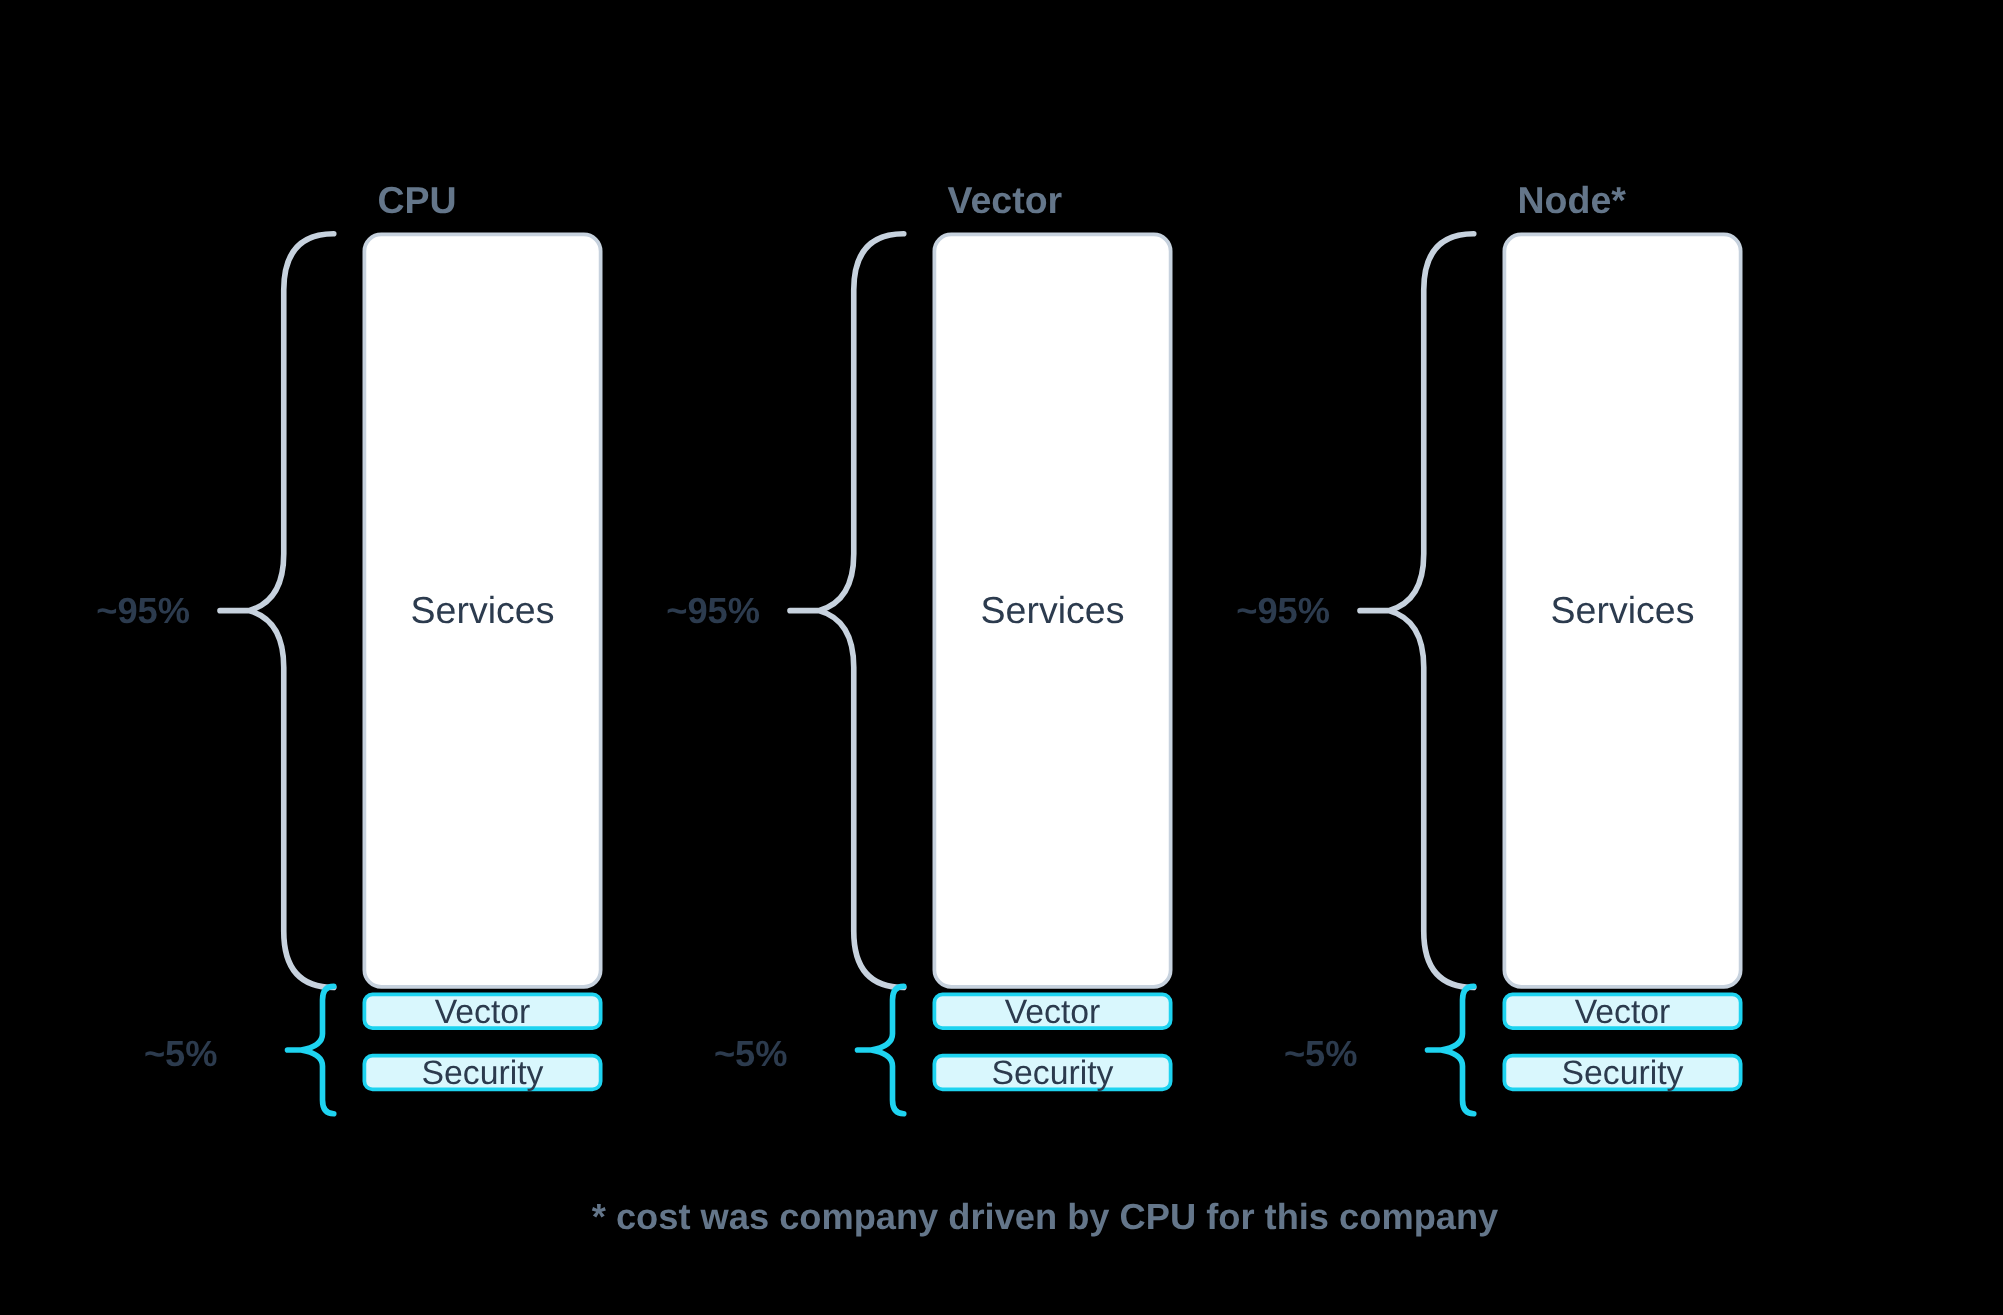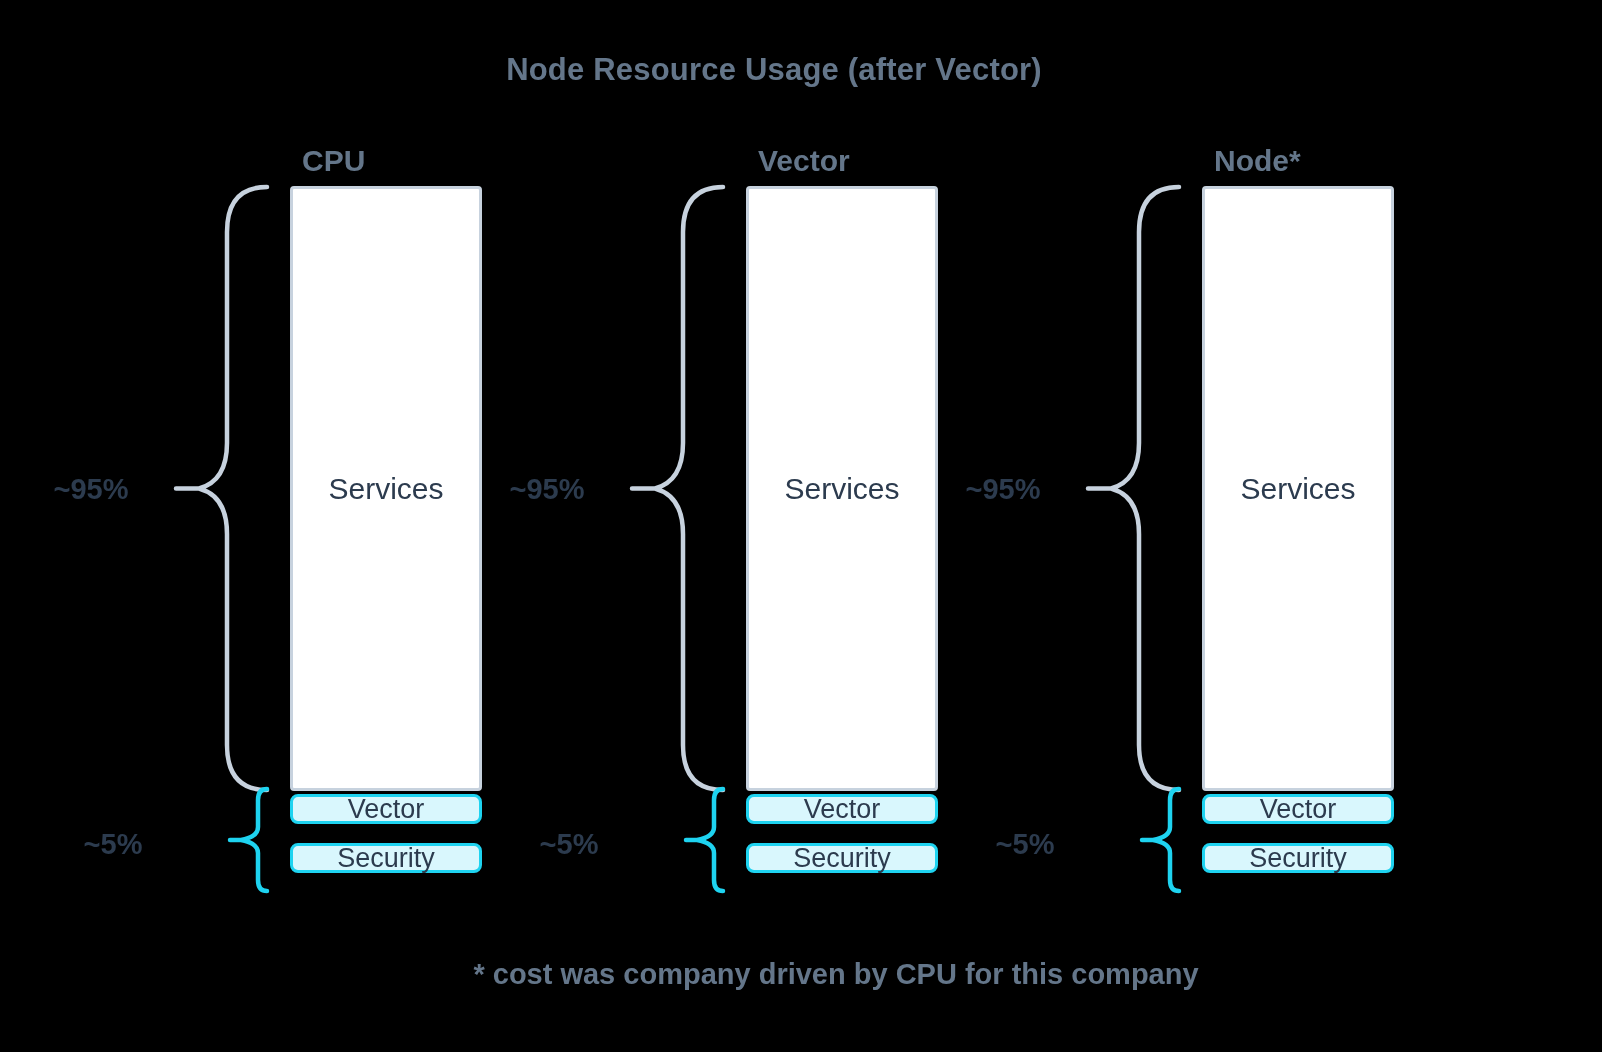--- a/index.html
+++ b/index.html
@@ -52,21 +52,21 @@
     display: flex;
     align-items: center;
     justify-content: center;
     color: var(--dark-text);
   }
   .seg-services {
     top: 46px;
     height: 605px;
     background: var(--bar-fill);
     border: 3px solid var(--bar-border);
-    border-radius: 4px;
+    border-radius: 15px;
     font-size: 30px;
   }
   .seg-accent {
     height: 30px;
     background: var(--accent-fill);
     border: 3px solid var(--accent-cyan);
     border-radius: 8px;
     font-size: 27px;
   }
   .seg-vector   { top: 654px; }
@@ -79,21 +79,21 @@
     stroke-linecap: round;
     stroke-linejoin: round;
   }
   .brace-large { left: 140px; top: 44px;  width: 104px; height: 609px; }
   .brace-large path { stroke: var(--brace-gray); }
   .brace-small { left: 188px; top: 645px; width: 56px;  height: 110px; }
   .brace-small path { stroke: var(--accent-cyan); }
 
   .pct {
     position: absolute;
-    text-align: center;
+    text-align: right;
     font-weight: 700;
     color: var(--dark-text);
     line-height: 36px;
   }
   .pct-large {
     left: 0;
     top: 331px;
     width: 122px;
     font-size: 29px;
   }
@@ -112,21 +112,20 @@
     font-size: 29px;
     font-weight: 700;
     color: var(--muted-text);
   }
 </style>
 </head>
 <body>
 
 <div class="canvas">
 
-  <div class="chart-title">Node Resource Usage (after Vector)</div>
 
   <div class="column col-cpu">
     <div class="col-header">CPU</div>
     <svg class="brace brace-large" viewBox="0 0 104 609">
       <path d="M97 3 Q57 3 57 48 L57 259 Q57 297 29 304.5 Q57 312 57 350 L57 561 Q57 606 97 606 M6 304.5 L29 304.5"></path>
     </svg>
     <svg class="brace brace-small" viewBox="0 0 56 110">
       <path d="M49 4 Q40 4 40 15 L40 42 Q40 52 23 55 Q40 58 40 68 L40 95 Q40 106 49 106 M12 55 L23 55"></path>
     </svg>
     <div class="pct pct-large">~95%</div>

